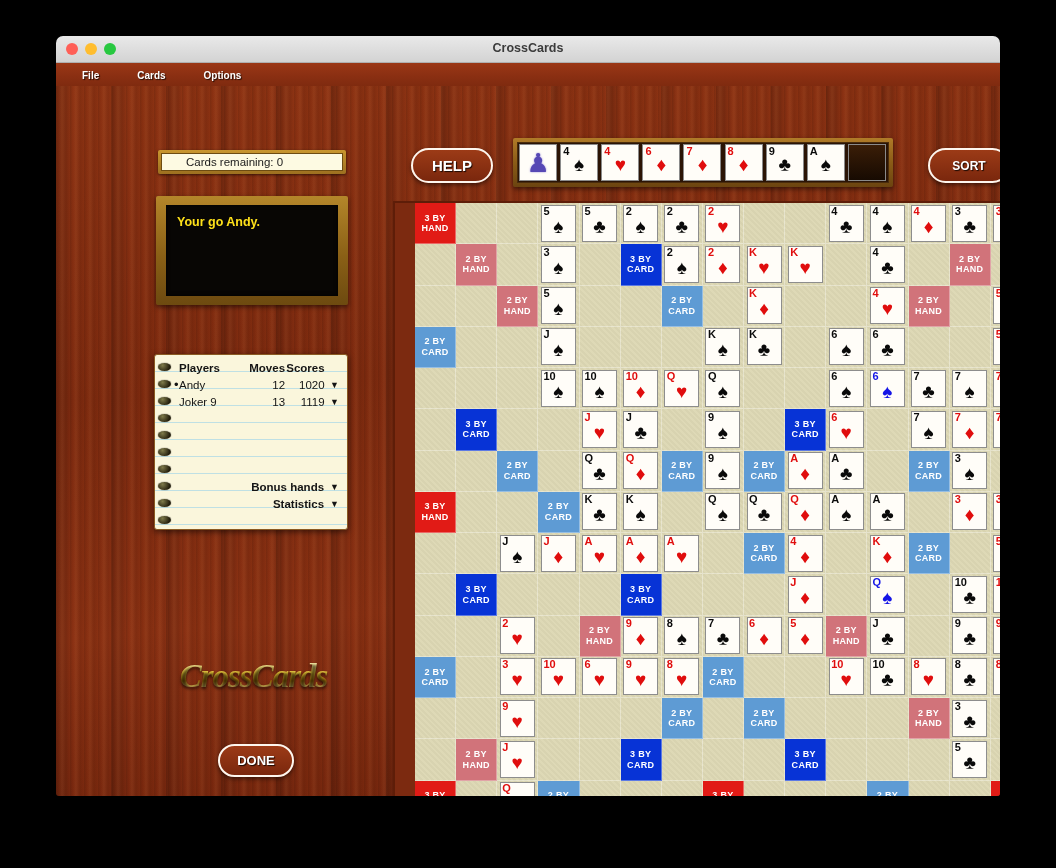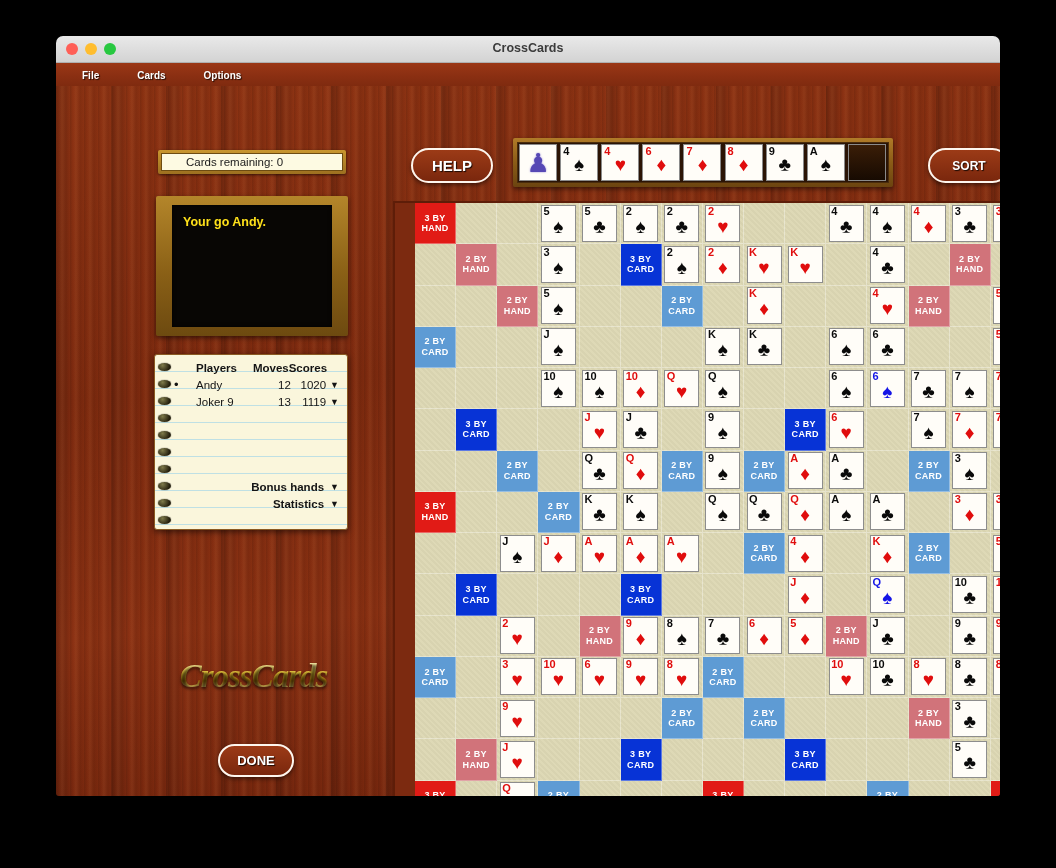--- a/index.html
+++ b/index.html
@@ -37,41 +37,41 @@
       linear-gradient(175deg,#8e3313,#7d2a0f 40%,#8b3113 70%,#6f230c);}
 
   
   #remaining-frame{position:absolute;left:102px;top:114px;width:188px;height:24px;
     background:linear-gradient(#c9962f,#9d7020);padding:3px;border-radius:2px;
     box-shadow:0 1px 3px rgba(0,0,0,.6);box-sizing:border-box;}
   #remaining-inner{width:100%;height:100%;background:#fdfae2;border:1px solid #6d4c12;
     box-sizing:border-box;display:flex;align-items:center;padding-left:24px;
     font-size:11.5px;color:#1a1a1a;}
 
-  #msg-frame{position:absolute;left:100px;top:160px;width:192px;height:140px;
+  #msg-frame{position:absolute;left:100px;top:160px;width:192px;height:109px;
     background:linear-gradient(#b4862a,#8a6016 55%,#6d4a10);
-    padding:9px 16px;box-sizing:border-box;border-radius:2px;
+    padding:9px 10px;box-sizing:border-box;border-radius:2px;
     box-shadow:0 2px 5px rgba(0,0,0,.55);}
   #msg-inner{width:100%;height:100%;background:#080604;box-sizing:border-box;
     padding:10px 11px;box-shadow:inset 0 0 4px #000;}
   #msg-text{color:#ffe11a;font-size:12.5px;font-weight:bold;}
 
   #pad{position:absolute;left:98px;top:318px;width:192px;height:174px;
     background:#faf6dc;border:1px solid #8a5a22;border-radius:3px;
     box-shadow:0 2px 6px rgba(0,0,0,.55);overflow:hidden;}
   #pad-lines{position:absolute;inset:0;
     background:repeating-linear-gradient(180deg,
       transparent 0, transparent 16px, #bfe0e4 16px, #bfe0e4 17px);}
   .spiral{position:absolute;left:3px;width:13px;height:8px;border-radius:50%;
     background:radial-gradient(circle at 35% 30%,#7e7a4a,#241f0d 70%);
     box-shadow:0 0 1px #000;}
   #pad-content{position:absolute;inset:0;padding:4px 8px 0 24px;box-sizing:border-box;
     font-size:11.5px;color:#141414;}
   .pad-row{height:17px;display:flex;align-items:center;}
-  .pc-name{width:76px;margin-left:17px;}
+  .pc-name{width:76px;}
   .pc-moves{width:42px;text-align:right;}
   .pc-score{width:44px;text-align:right;}
   .pc-arrow{width:16px;text-align:right;font-size:9px;}
   .pad-head{font-weight:bold;}
   .bullet{position:absolute;left:19px;font-size:13px;line-height:11px;}
   .pad-right-row{height:17px;display:flex;align-items:center;justify-content:flex-end;
     font-weight:bold;gap:6px;}
 
   #logo{position:absolute;left:95px;top:622px;width:205px;text-align:center;
     font-family:"Liberation Serif",serif;font-weight:bold;font-size:33px;

